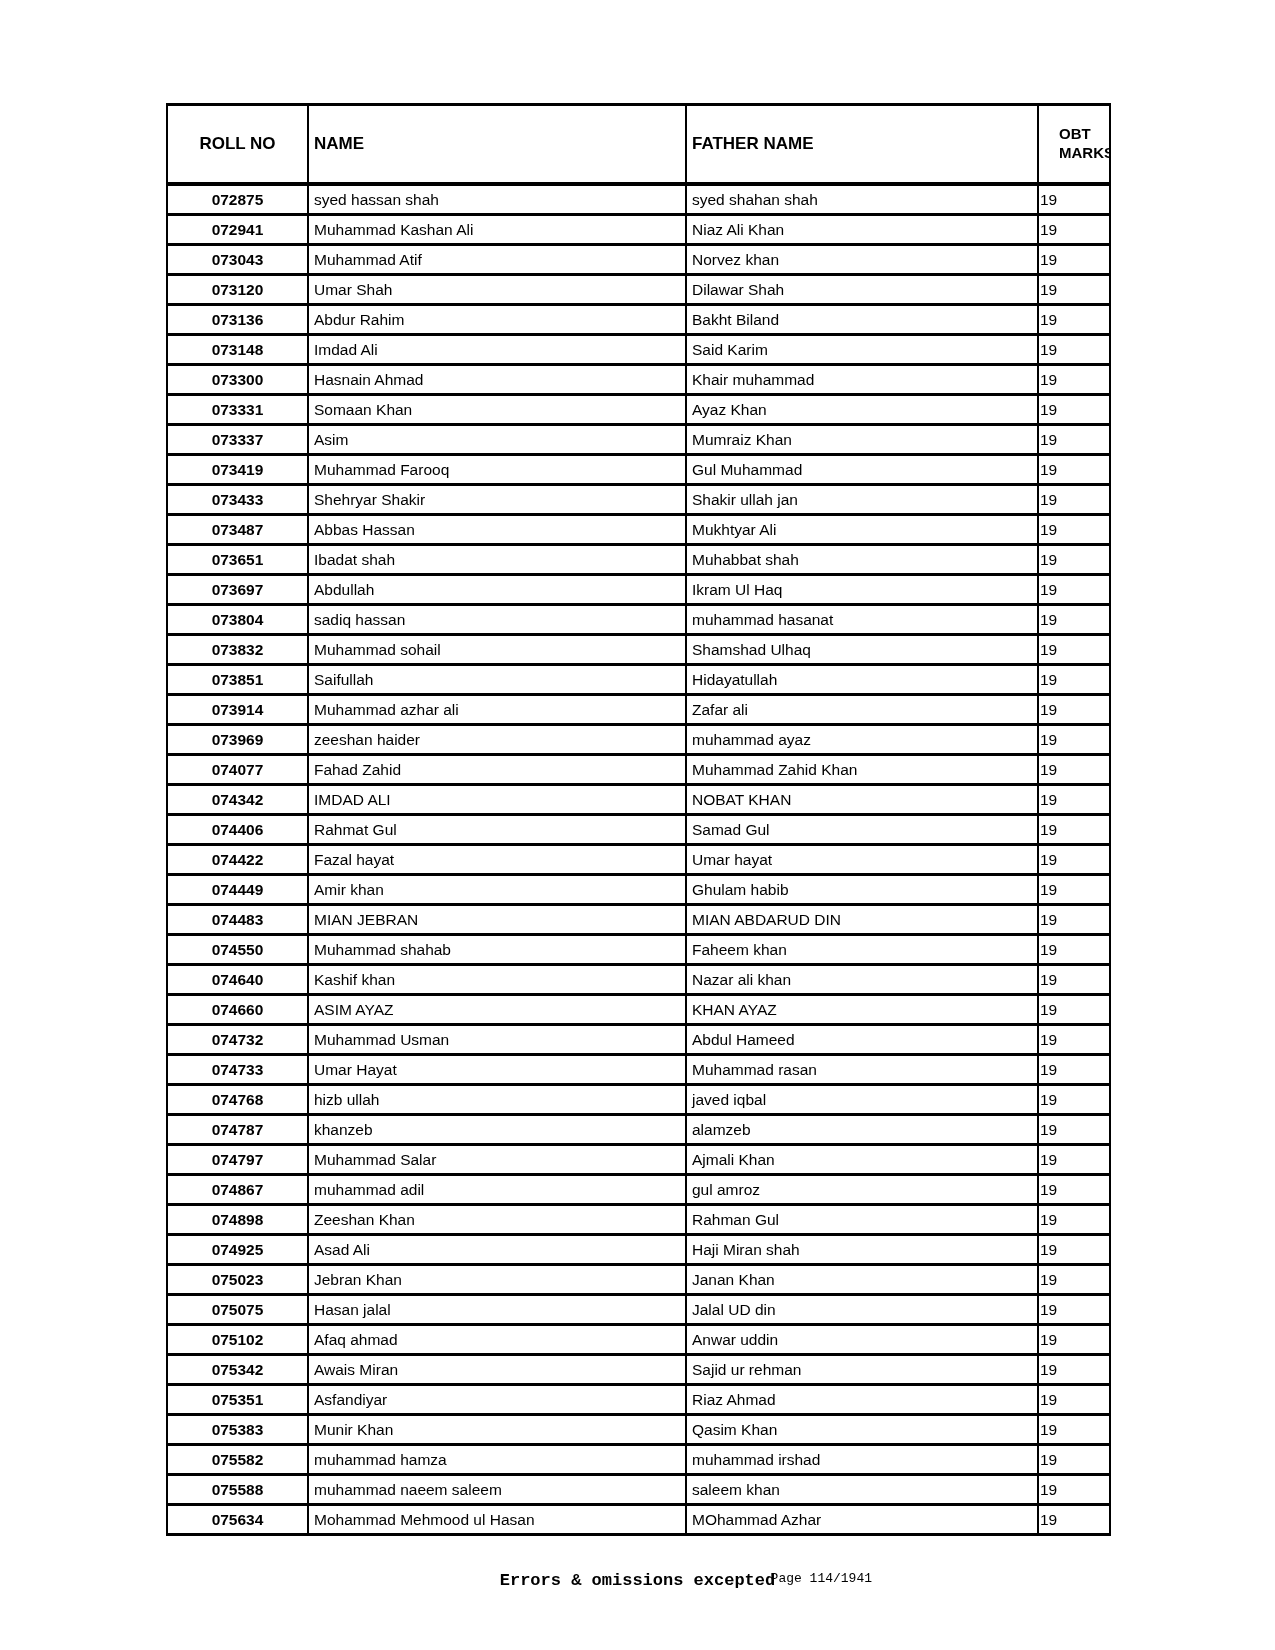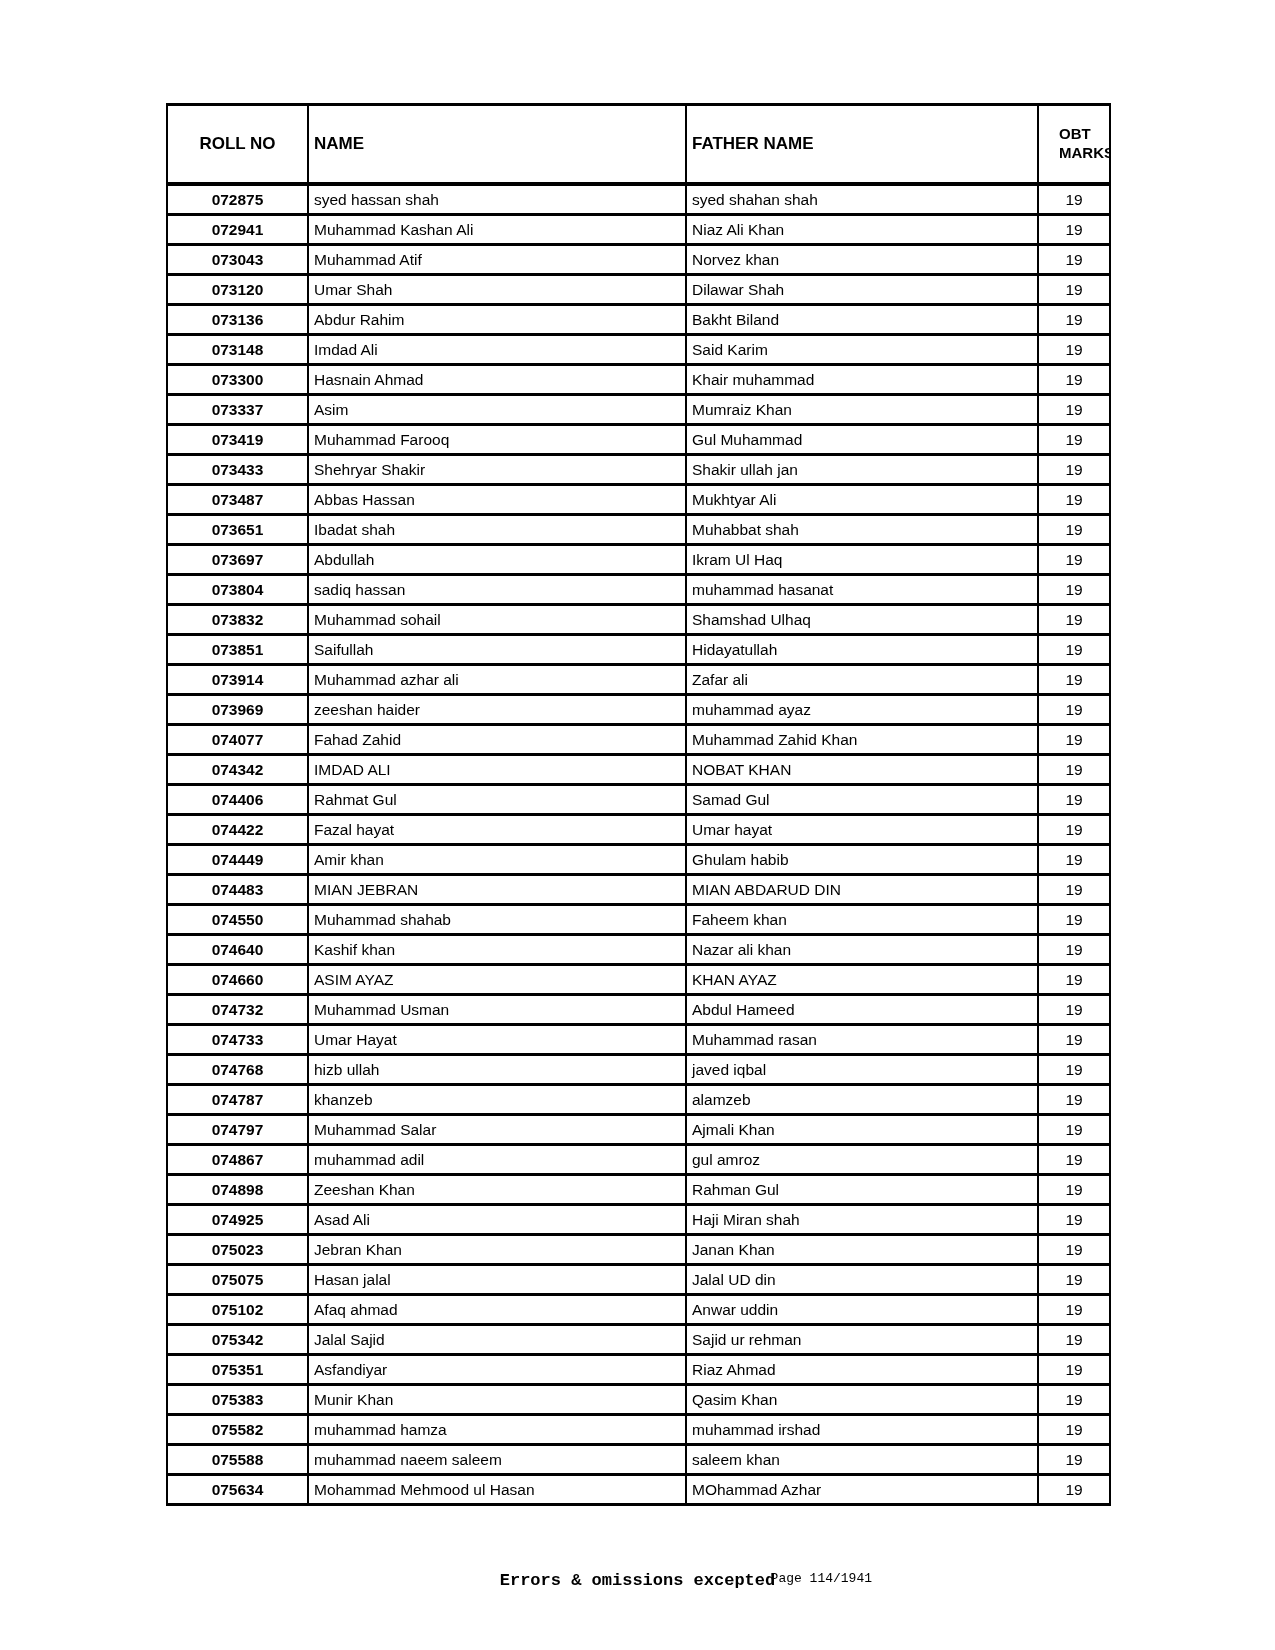--- a/index.html
+++ b/index.html
@@ -62,21 +62,21 @@
   .results-table tbody td:nth-child(1) {
     text-align: center;
     font-weight: bold;
   }
   .results-table tbody td:nth-child(2),
   .results-table tbody td:nth-child(3) {
     text-align: left;
     padding-left: 5px;
   }
   .results-table tbody td:nth-child(4) {
-    text-align: center;
+    text-align: left;
     margin-top: 28px;
   }
   .page-footer {
     position: absolute;
     left: 0;
     top: 1571px;
     width: 1037px;
     height: 24px;
     font-family: Liberation Mono, monospace;
   }
@@ -150,20 +150,26 @@
         <td>Said Karim</td>
         <td>19</td>
       </tr>
       <tr>
         <td>073300</td>
         <td>Hasnain Ahmad</td>
         <td>Khair muhammad</td>
         <td>19</td>
       </tr>
       <tr>
+        <td>073331</td>
+        <td>Somaan Khan</td>
+        <td>Ayaz Khan</td>
+        <td>19</td>
+      </tr>
+      <tr>
         <td>073337</td>
         <td>Asim</td>
         <td>Mumraiz Khan</td>
         <td>19</td>
       </tr>
       <tr>
         <td>073419</td>
         <td>Muhammad Farooq</td>
         <td>Gul Muhammad</td>
         <td>19</td>
@@ -337,21 +343,21 @@
         <td>19</td>
       </tr>
       <tr>
         <td>075102</td>
         <td>Afaq ahmad</td>
         <td>Anwar uddin</td>
         <td>19</td>
       </tr>
       <tr>
         <td>075342</td>
-        <td>Jalal Sajid</td>
+        <td>Awais Miran</td>
         <td>Sajid ur rehman</td>
         <td>19</td>
       </tr>
       <tr>
         <td>075351</td>
         <td>Asfandiyar</td>
         <td>Riaz Ahmad</td>
         <td>19</td>
       </tr>
       <tr>

